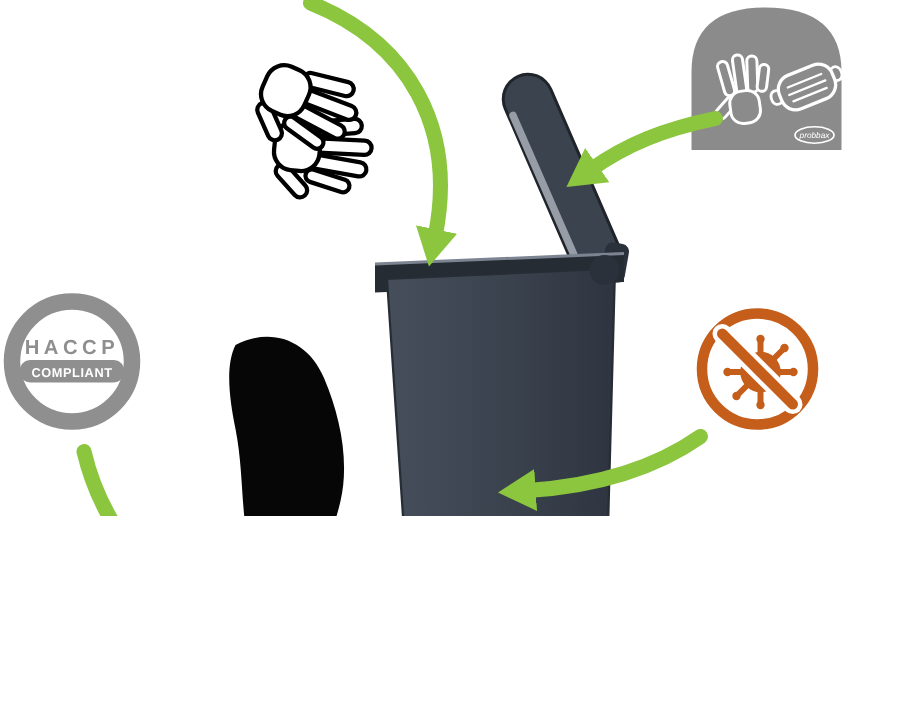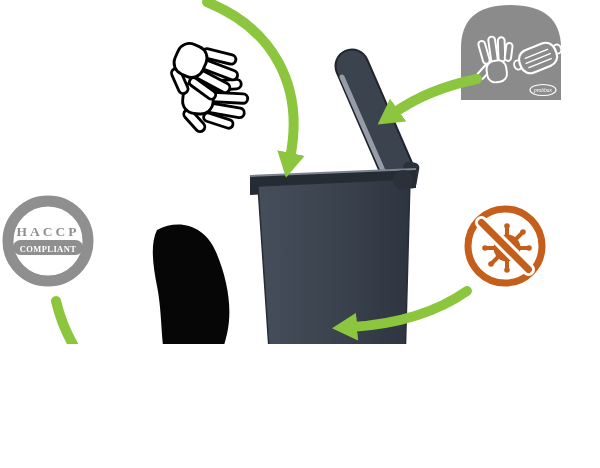--- a/index.html
+++ b/index.html
@@ -1,19 +1,19 @@
 <!DOCTYPE html>
 <html style="--arrow-green: #8CC63F; --bin-dark: #3B434F; --bin-rim: #262C34; --badge-gray: #8B8B8B; --haccp-gray: #8F8F8F; --virus-orange: #C55E1B; --silhouette-black: #060606; --background: #FFFFFF;"><head>
 <meta charset="utf-8">
 <style>
   html,body{margin:0;padding:0;background:#fff;}
   .stage{
     position:relative;width:600px;height:344px;
     background:var(--background,#fff);overflow:hidden;
-    font-family:Liberation Serif, serif;
+    font-family:Liberation Sans, sans-serif;
   }
   svg{display:block}
   
   .arrow{fill:none;stroke:var(--arrow-green);stroke-width:10;stroke-linecap:round;}
   .arrow-head{fill:var(--arrow-green);}
   
   .hand{fill:#ffffff;stroke:#000000;stroke-width:3;stroke-linejoin:round;}
   
   .badge-shape{fill:var(--badge-gray);}
   .glove{fill:var(--badge-gray);stroke:#ffffff;stroke-width:2.2;stroke-linejoin:round;}

